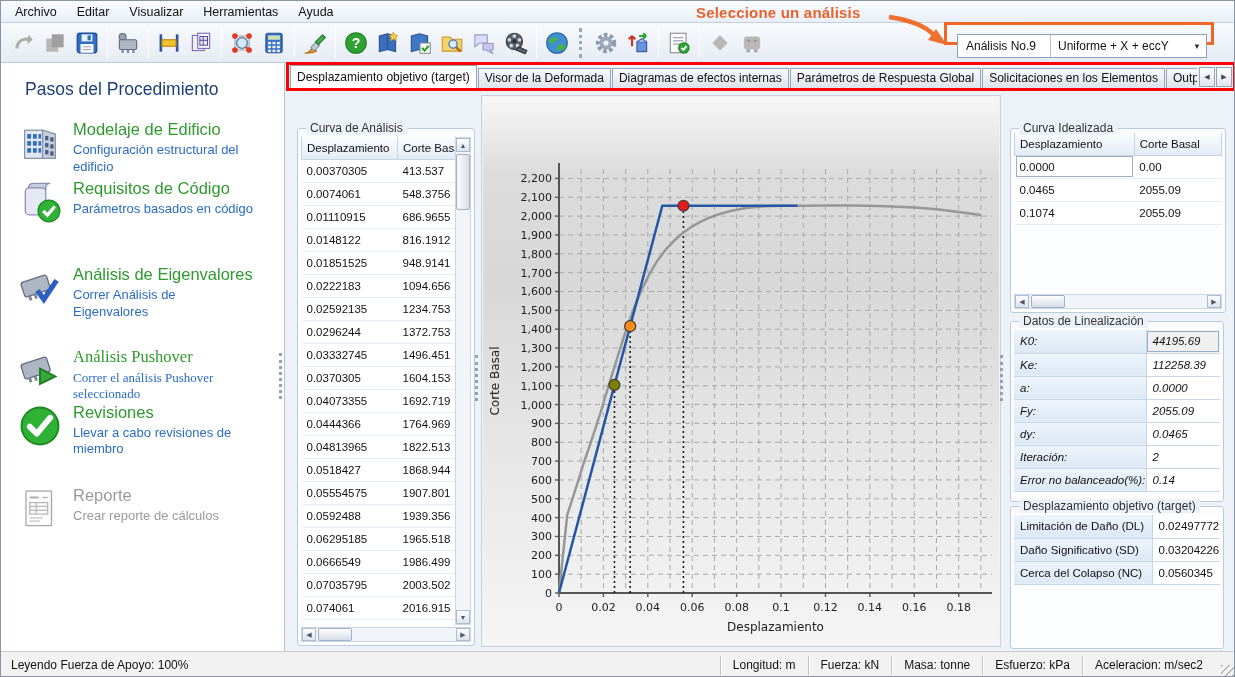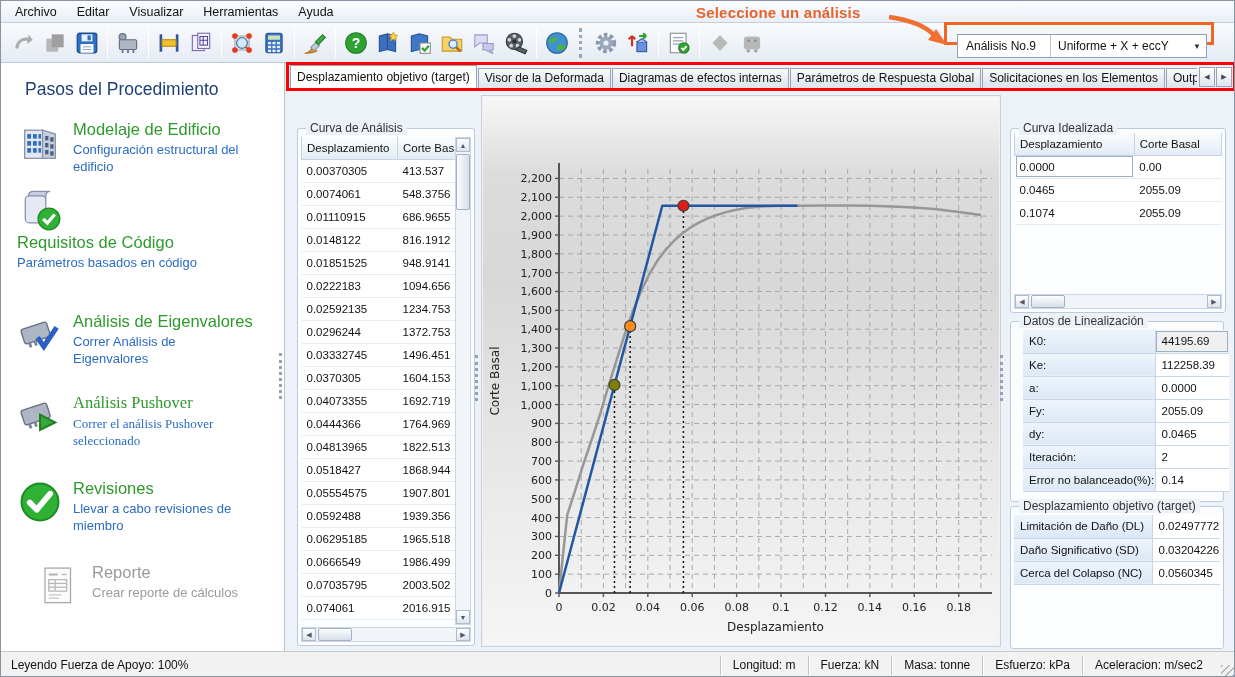--- a/index.html
+++ b/index.html
@@ -55,23 +55,23 @@
   .sidebar { position:absolute; left:0; top:62px; width:284px; height:588px; background:#fff;
     border-right:1px solid #b9c2d0; overflow:hidden; }
   .sidebar-title { margin:16px 0 0 24px; font-size:17.5px; color:#1c3f77; }
   .step { display:flex; padding:0 10px 0 16px; align-items:flex-start; cursor:pointer; }
   .step-icon { width:46px; flex:0 0 46px; margin-right:10px; }
   .step-icon svg { display:block; }
   .step-title { font-size:16.5px; color:#2e9a2e; margin-bottom:3px; }
   .step-sub { font-size:13px; color:#2b6cc4; line-height:1.28; max-width:180px; }
   .step.disabled .step-title { color:#9a9a9a; }
   .step.disabled .step-sub { color:#9a9a9a; }
-  .step:nth-of-type(1){ margin-top:20px; } .step:nth-of-type(2){ margin-top:12px;flex-direction:column; }
+  .step:nth-of-type(1){ margin-top:20px; } .step:nth-of-type(2){ margin-top:4px; }
   .step:nth-of-type(3){ margin-top:40px; } .step:nth-of-type(4){ margin-top:26px;font-family:Liberation Serif, serif; }
-  .step:nth-of-type(5){ margin-top:30px; } .step:nth-of-type(6){ margin-top:28px;margin-left:19px; }
+  .step:nth-of-type(5){ } .step:nth-of-type(6){ margin-top:28px; }
 
   
   .tabpage { position:absolute; left:285px; top:90px; width:950px; height:560px; background:#edf1f8; }
 
   .groupbox { position:absolute; border:1px solid #bccadd; border-radius:3px; background:#fcfdfe; }
   .gb-caption { position:absolute; top:-8px; left:8px; background:#edf1f8; padding:0 4px;
     font-size:12px; color:#333; white-space:nowrap; }
 
   
   #analysis-box { left:11px; top:37px; width:178px; height:518px; }
@@ -756,21 +756,21 @@
         <div class="sb-btn">◀</div>
         <div class="sb-track">
             <div class="sb-thumb"></div>
           </div>
         <div class="sb-btn">▶</div>
       </div>
     </div>
 
     <div class="groupbox" id="linear-box">
       <div class="gb-caption">Datos de Linealización</div>
-      <div style="padding:0 12px;">
+      <div style="padding:0 3px;font-style:italic;">
         <table class="kv-table" id="linear-grid">
             <colgroup>
               <col style="width:132px">
               <col style="width:74px">
             </colgroup>
             <tbody>
               <tr>
                 <td class="kv-label">K0:</td>
                 <td class="kv-value cell-focus">44195.69</td>
               </tr>

